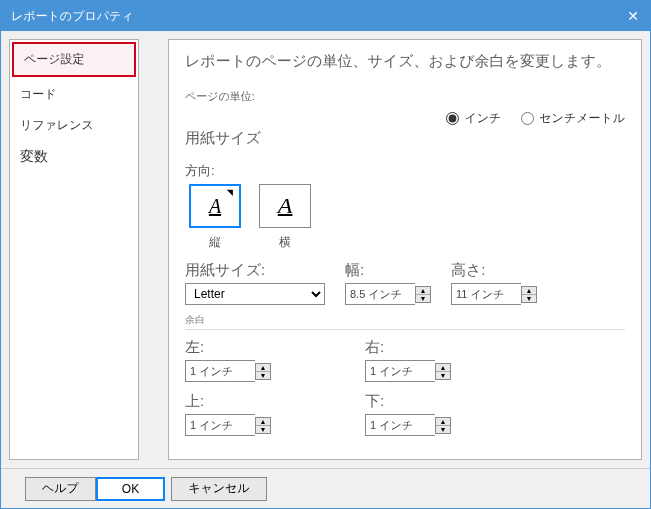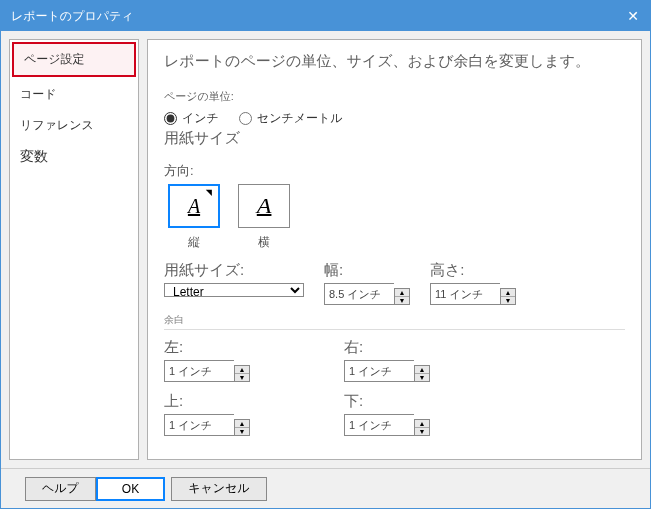--- a/index.html
+++ b/index.html
@@ -1,45 +1,45 @@
 <!DOCTYPE html>
 <html><head>
 <meta charset="utf-8">
 <style>
 * { box-sizing: border-box; margin: 0; padding: 0; }
 body { font-family: "Meiryo UI", "Yu Gothic UI", sans-serif; font-size: 12px; background: #fff; }
 .window { width: 651px; height: 509px; border: 1px solid #4892d7; display: flex; flex-direction: column; }
 .titlebar { background: #4892d7; color: #fff; height: 30px; display: flex; align-items: center; justify-content: space-between; padding: 0 10px; }
 .titlebar .title { font-size: 12px; }
 .titlebar .close { width: 14px; text-align: center; cursor: pointer; font-size: 14px; }
-.body { flex: 1; display: flex; background: #f0f0f0; }
+.body { flex: 1; display: flex; background: #f0f0f0; gap: 21px; }
 .sidebar { width: 130px; border: 1px solid #b0b0b0; margin: 8px 0 8px 8px; background: #fff; }
 .sidebar .item { padding: 7px 10px; color: #333; cursor: pointer; font-size: 12px; }
 .sidebar .item.selected { border: 2px solid #d0021b; background: #fdf2f3; margin: 2px; }
 .sidebar .item.vars { font-size: 14px; }
 .main { flex: 1; margin: 8px 8px 8px 8px; border: 1px solid #b0b0b0; background: #fff; padding: 12px 16px; overflow: hidden; }
 .main .subtitle { color: #606060; font-size: 15px; margin-bottom: 18px; }
 .section-label { color: #606060; font-size: 11px; margin-bottom: 6px; }
-.radios { display: flex; gap: 20px; align-items: center; margin-bottom: 2px; }
+.radios { display: flex; gap: 20px; align-items: center; margin-bottom: 2px; justify-content: flex-end; }
 .radios label { display: flex; align-items: center; gap: 5px; cursor: pointer; color: #333; }
 .radios input { accent-color: #333; }
 .group-title { font-size: 15px; color: #606060; margin-bottom: 14px; }
 .orient-row { display: flex; gap: 18px; margin-bottom: 6px; margin-left: 4px; }
 .orient-box { width: 52px; height: 44px; border: 1px solid #888; background: #fff; display: flex; align-items: center; justify-content: center; cursor: pointer; position: relative; }
 .orient-box.selected { border: 2px solid #0a84ff; }
 .orient-icon { font-family: serif; font-size: 20px; font-style: italic; text-decoration: underline; position: relative; }
 .orient-icon.land { transform: scaleX(1.2); }
 .orient-mark { position: absolute; top: 2px; right: 6px; font-size: 8px; }
 .orient-labels { display: flex; gap: 18px; margin-left: 4px; margin-bottom: 10px; }
 .orient-labels span { width: 52px; text-align: center; color: #555; }
 .row { display: flex; gap: 20px; margin-bottom: 6px; }
 .field { display: flex; flex-direction: column; gap: 3px; }
 .field .lbl { font-size: 15px; color: #606060; }
-.sel { width: 140px; height: 14px; border: 1px solid #888; background: #fff; padding: 0 4px; font-size: 12px; }
-.spin { display: flex; align-items: flex-end; }
+.sel { width: 140px; height: 22px; border: 1px solid #888; background: #fff; padding: 0 4px; font-size: 12px; }
+.spin { display: flex; align-items: center; }
 .spin input { width: 70px; height: 22px; border: 1px solid #888; border-right: none; padding: 0 4px; font-size: 11px; color: #444; }
 .spin .btns { display: flex; flex-direction: column; border: 1px solid #888; width: 16px; }
 .spin .btns div { flex: 1; background: #e8e8e8; font-size: 7px; display: flex; align-items: center; justify-content: center; cursor: pointer; border-bottom: 1px solid #aaa; }
 .spin .btns div:last-child { border-bottom: none; }
 .margin-header { font-size: 10px; color: #808080; border-bottom: 1px solid #ddd; margin: 8px 0 8px 0; padding-bottom: 2px; }
 .margins { display: grid; grid-template-columns: 160px 160px; gap: 10px 20px; }
 .footer { height: 40px; border-top: 1px solid #ccc; display: flex; align-items: center; padding: 0 24px; background: #f0f0f0; }
 .btn { height: 24px; padding: 0 16px; border: 1px solid #888; background: #e8e8e8; cursor: pointer; font-size: 12px; }
 .btn.primary { border: 2px solid #0a84ff; background: #fff; padding: 0 24px; }
 .footer .right { display: flex; gap: 6px; }

